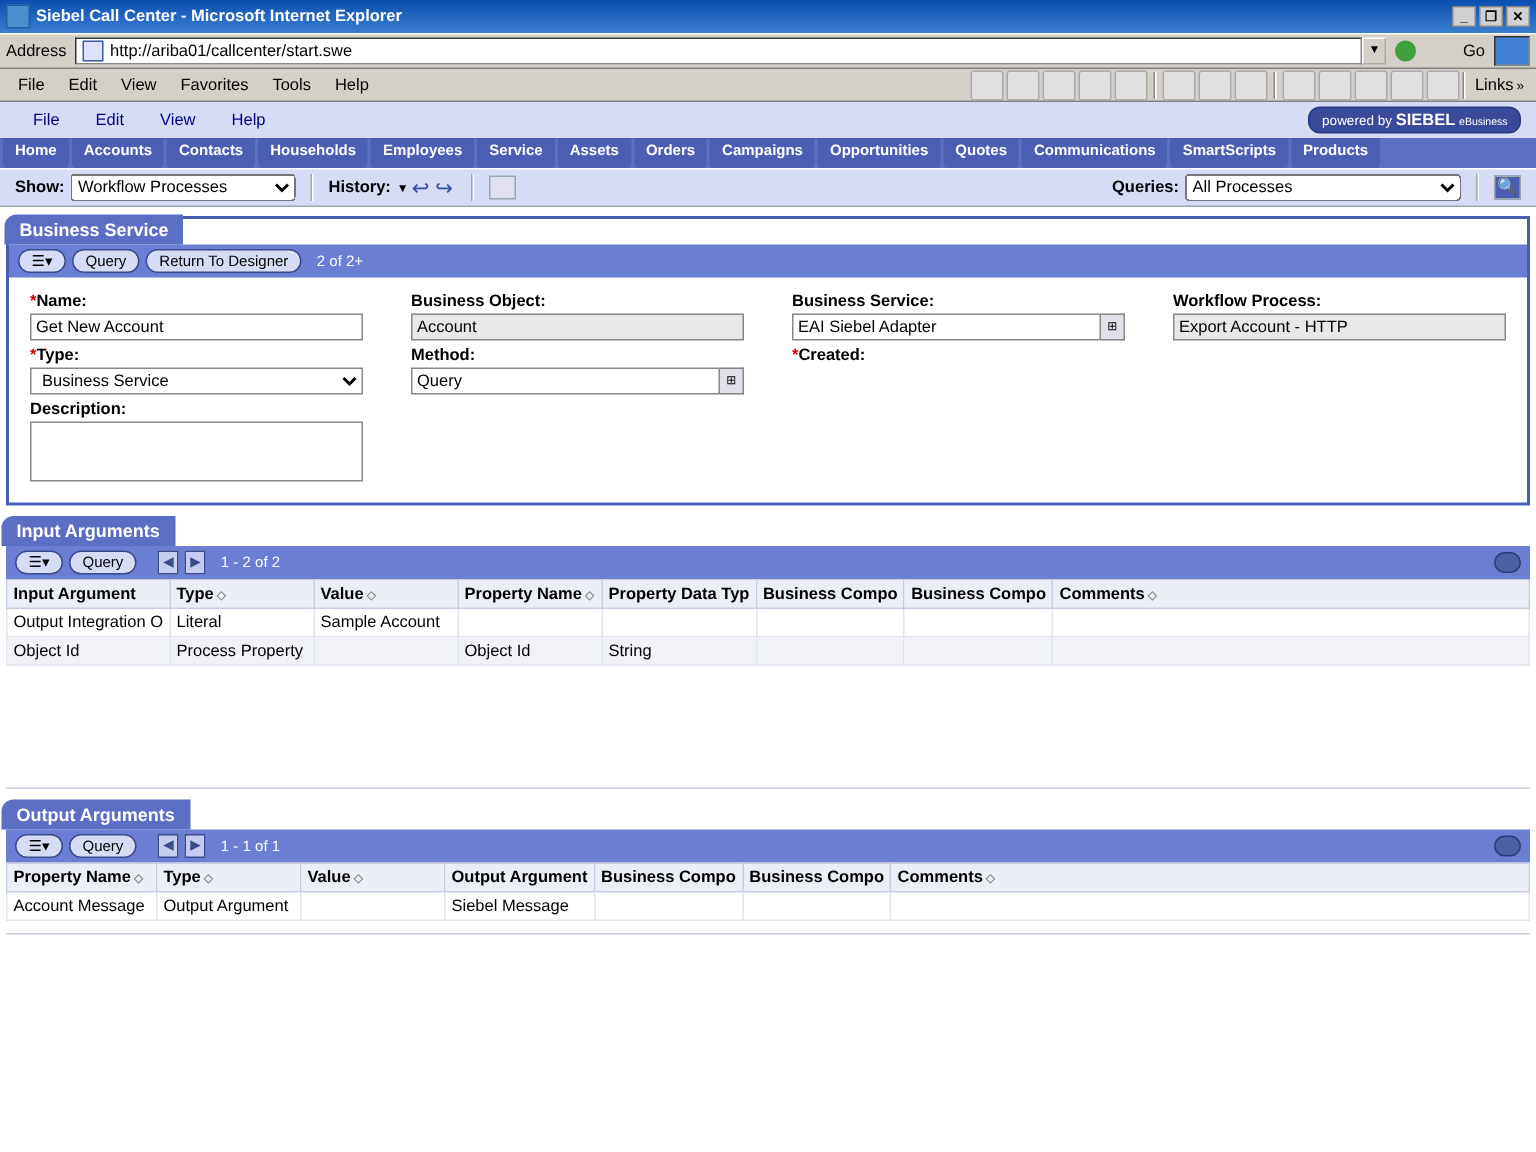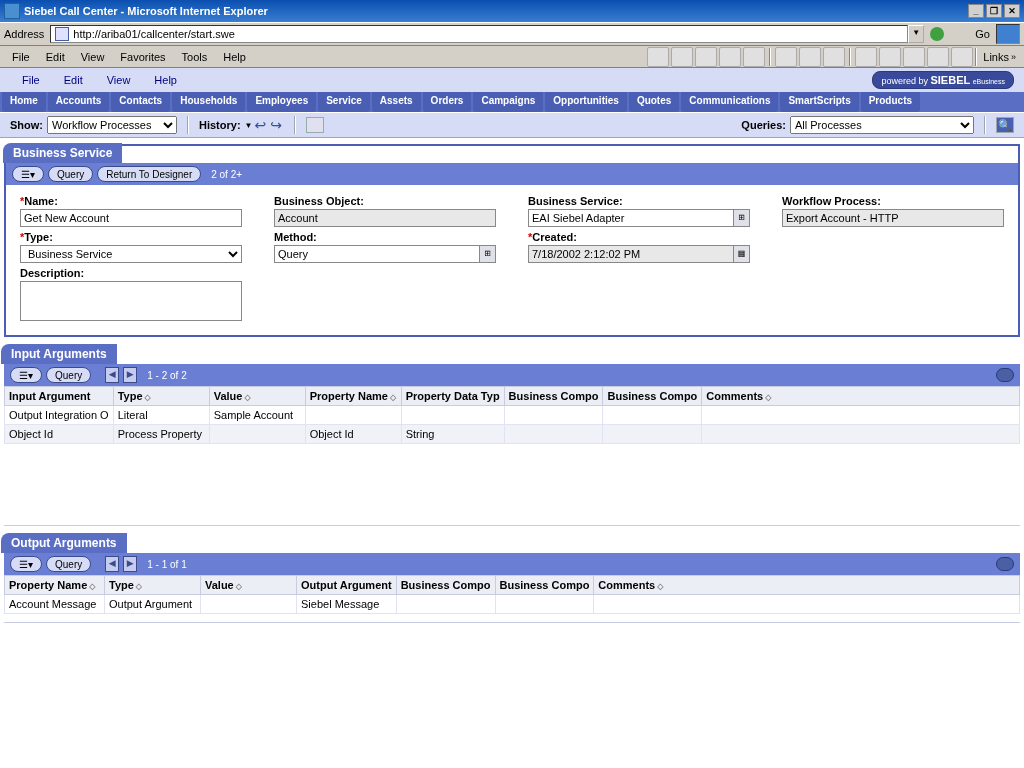--- a/index.html
+++ b/index.html
@@ -169,21 +169,21 @@
     <div class="tab">Orders</div>
     <div class="tab">Campaigns</div>
     <div class="tab">Opportunities</div>
     <div class="tab">Quotes</div>
     <div class="tab">Communications</div>
     <div class="tab">SmartScripts</div>
     <div class="tab">Products</div>
   </div>
   <div class="showbar">
     <span class="lbl">Show:</span>
-    <select style="width:130px"><option>Workflow Processes</option></select>
+    <select style="width:150px"><option>Workflow Processes</option></select>
     <div class="vsep"></div>
     <span class="lbl">History:</span>
     <span style="font-size:8px">▼</span>
     <span class="histarrow">↩</span>
     <span class="histarrow">↪</span>
     <div class="vsep"></div>
     <span class="icon"></span>
     <div class="flex"></div>
     <span class="lbl">Queries:</span>
     <select style="width:184px"><option>All Processes</option></select>
@@ -228,24 +228,20 @@
       </div>
       <div class="field">
         <label>Method:</label>
         <div class="picklist">
           <input value="Query" style="">
           <div class="pk">⊞</div>
         </div>
       </div>
       <div class="field">
         <label><span class="req">*</span><span>Created:</span></label>
-        <div class="picklist">
-          <div class="ro" style="flex:1">7/18/2002 2:12:02 PM</div>
-          <div class="pk">▦</div>
-        </div>
       </div>
       <div class="field" style="grid-column:1">
         <label>Description:</label>
         <textarea style=""></textarea>
       </div>
     </div>
   </div>
 
   <div class="applet" style="margin-top:10px;border-width:0 0 0 0">
     <div class="ahead">Input Arguments</div>

